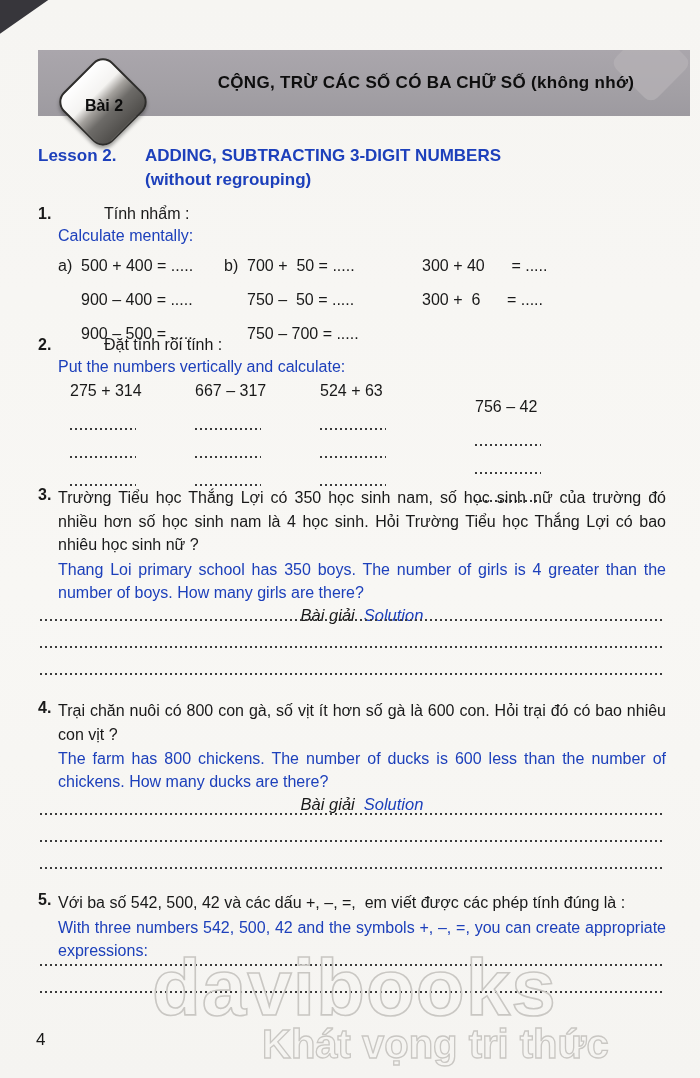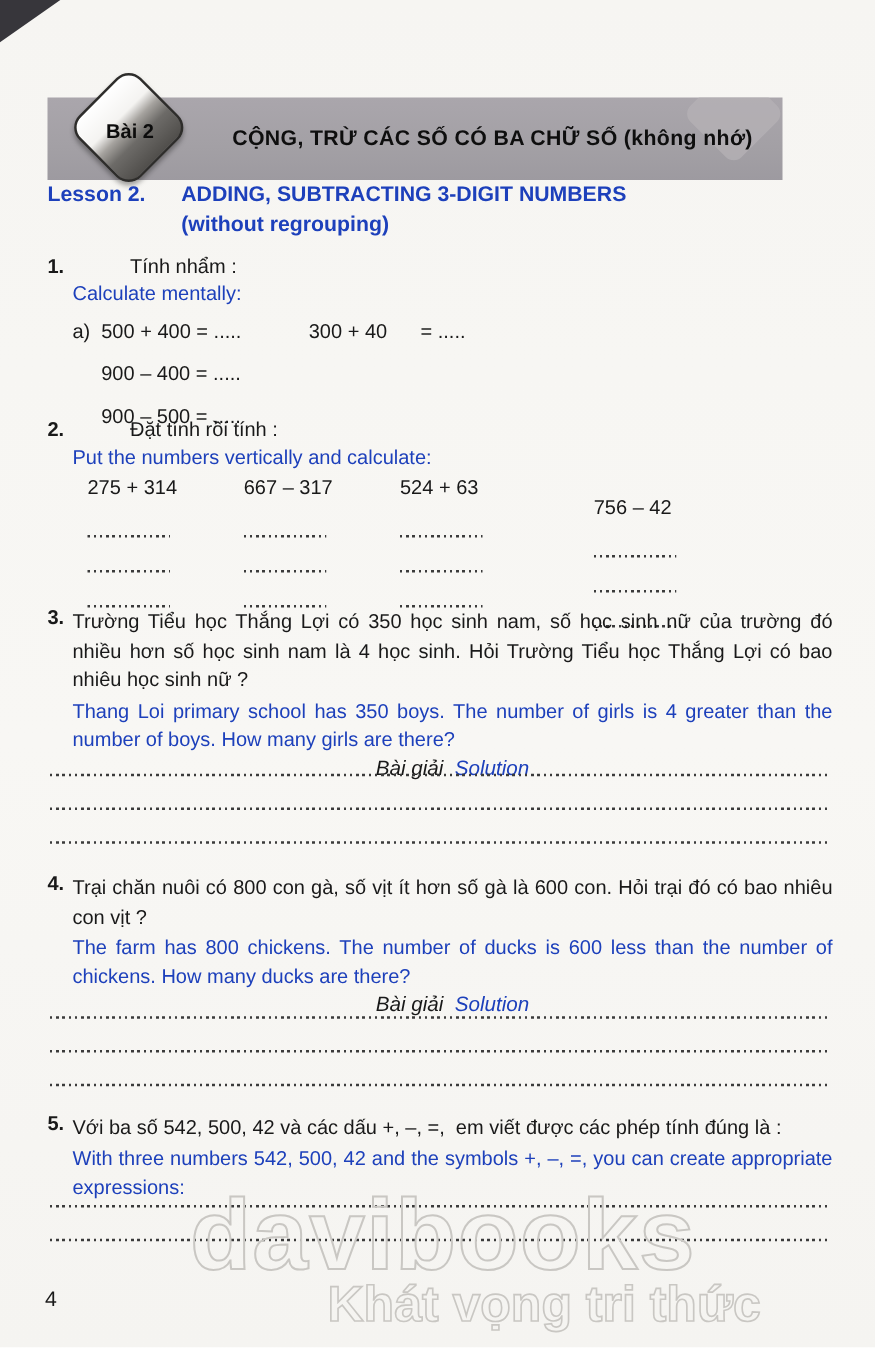--- a/index.html
+++ b/index.html
@@ -11,24 +11,23 @@
     color:#191919;
     overflow:hidden;
   }
   
   .corner-artifact{
     position:absolute;left:-32px;top:-16px;width:92px;height:36px;
     background:#26252b;transform:rotate(-35deg);border-radius:4px;opacity:.92;
   }
   
   .banner{
-    position:absolute;left:38px;top:50px;width:588px;height:66px;
+    position:absolute;left:38px;top:50px;width:652px;height:66px;
     background:linear-gradient(180deg,#aaa6ac 0%,#a3a0a5 60%,#9d9aa0 100%);
     overflow:hidden;
-    margin-top:28px;
   }
   .banner-title{
     position:absolute;left:130px;right:6px;top:0;height:66px;
     display:flex;align-items:center;justify-content:center;
     font-weight:bold;font-size:17px;letter-spacing:.3px;color:#0e0e0e;
   }
   .banner-diamond-right{
     position:absolute;right:10px;top:-16px;width:58px;height:58px;
     transform:rotate(45deg);border-radius:9px;background:#b6b1b6;opacity:.75;
   }
@@ -116,21 +115,27 @@
       <span class="t-vi">Tính nhẩm :</span>
     </div>
     <div class="t-en">Calculate mentally:</div>
     <div class="mgrid">
       <div class="mcol">
         <div class="mrow"><span class="mpfx">a)</span><span class="mline">500 + 400 = .....</span></div>
         <div class="mrow"><span class="mpfx"></span><span class="mline">900 – 400 = .....</span></div>
         <div class="mrow"><span class="mpfx"></span><span class="mline">900 – 500 = .....</span></div>
       </div>
       <div class="mcol">
+        <div class="mrow"><span class="mpfx">b)</span><span class="mline">700 +  50 = .....</span></div>
+        <div class="mrow"><span class="mpfx"></span><span class="mline">750 –  50 = .....</span></div>
+        <div class="mrow"><span class="mpfx"></span><span class="mline">750 – 700 = .....</span></div>
+      </div>
+      <div class="mcol">
         <div class="mrow"><span class="mpfx"></span><span class="mline">300 + 40      = .....</span></div>
+        <div class="mrow"><span class="mpfx"></span><span class="mline">300 +  6      = .....</span></div>
       </div>
     </div>
   </div>
 
   <div class="ex" style="top:334px;">
     <div class="ex-head">
       <span class="num">2.</span>
       <span class="t-vi">Đặt tính rồi tính :</span>
     </div>
     <div class="t-en">Put the numbers vertically and calculate:</div>

